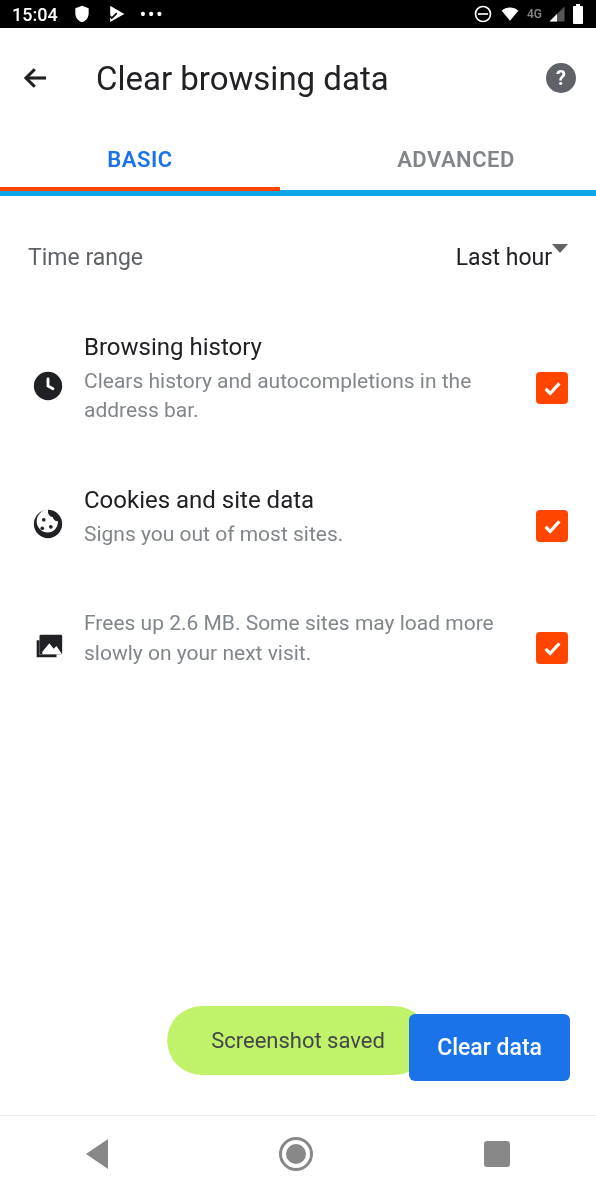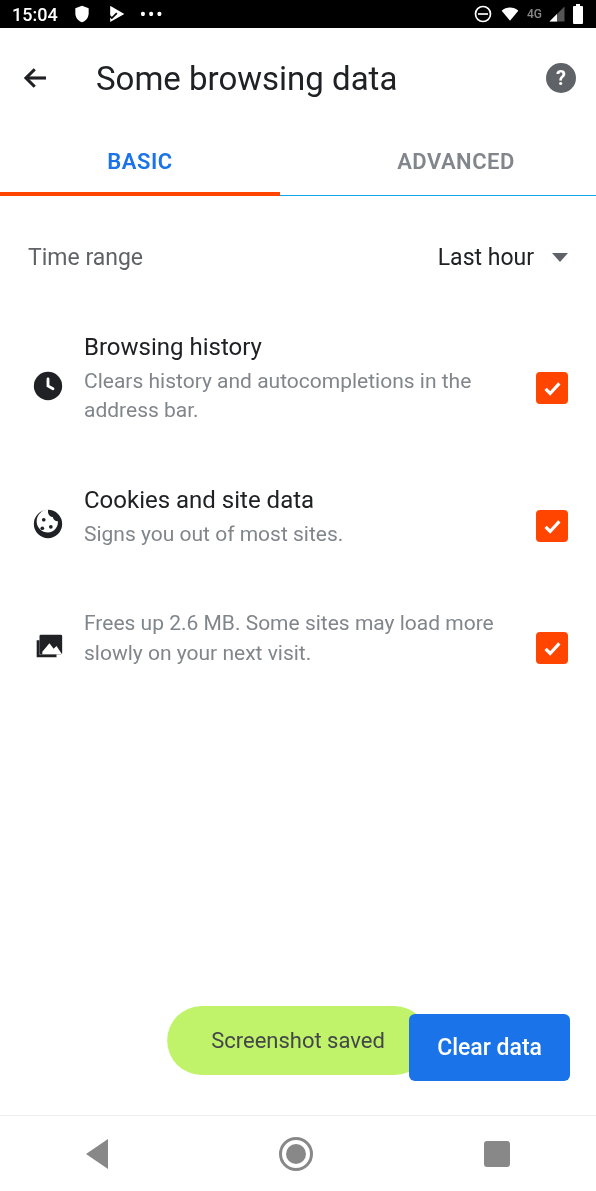--- a/index.html
+++ b/index.html
@@ -4,28 +4,28 @@
 <style>
   * { box-sizing: border-box; margin: 0; padding: 0; }
   html, body { width: 596px; height: 1191px; font-family: -apple-system, Roboto, Arial, sans-serif; background: #fff; overflow: hidden; }
   .statusbar { height: 28px; background: #000; color: #fff; display: flex; align-items: center; justify-content: space-between; padding: 0 12px; font-size: 18px; font-weight: 500; }
   .statusbar .left { display: flex; gap: 14px; align-items: center; }
   .statusbar .right { display: flex; gap: 6px; align-items: center; }
   .appbar { height: 100px; display: flex; align-items: center; padding: 0 20px; }
   .appbar .back { width: 32px; height: 32px; display: flex; align-items: center; justify-content: center; margin-right: 44px; }
   .appbar .title { font-size: 33px; color: #202124; flex: 1; }
   .appbar .help { width: 30px; height: 30px; border-radius: 50%; background: #5f6368; color: #fff; display: flex; align-items: center; justify-content: center; font-size: 20px; font-weight: bold; }
-  .tabs { display: flex; height: 68px; border-bottom: 1px solid #0ea5e9; gap: 36px; }
+  .tabs { display: flex; height: 68px; border-bottom: 6px solid #0ea5e9; gap: 36px; }
   .tab { flex: 1; display: flex; align-items: center; justify-content: center; font-size: 22px; font-weight: 600; letter-spacing: 0.5px; color: #80868b; position: relative; }
   .tab.active { color: #1a73e8; }
   .tab.active::after { content: ""; position: absolute; left: 0; right: 0; bottom: -1px; height: 4px; background: #ff4500; }
   .content { padding: 0 28px; }
   .timerange { display: flex; align-items: center; justify-content: space-between; padding: 48px 0 32px 0; }
   .timerange .label { font-size: 23px; color: #5f6368; }
-  .timerange .value-wrap { display: flex; align-items: center; gap: 18px; }
+  .timerange .value-wrap { display: flex; }
   .timerange .value { font-size: 23px; color: #202124; }
   .dropdown-caret { width: 0; height: 0; border-left: 8px solid transparent; border-right: 8px solid transparent; border-top: 9px solid #5f6368; }
   .option { display: flex; align-items: center; gap: 16px; padding: 30px 0; }
   .option .icon { width: 40px; display: flex; align-items: center; justify-content: center; padding-top: 14px; }
   .option .text { flex: 1; }
   .option .opt-title { font-size: 24px; color: #202124; margin-bottom: 6px; }
   .option .opt-desc { font-size: 21px; color: #80868b; line-height: 1.4; }
   .option .check { width: 32px; height: 32px; border-radius: 4px; background: #ff4500; display: flex; align-items: center; justify-content: center; margin-top: 18px; }
   .fab { position: absolute; right: 26px; bottom: 110px; background: #1a73e8; color: #fff; font-size: 23px; font-weight: 500; padding: 20px 28px; border-radius: 6px; }
   .toast { position: absolute; left: 50%; transform: translateX(-50%); bottom: 116px; background: #bef264; color: #3c4043; font-size: 22px; padding: 22px 44px; border-radius: 40px; opacity: 0.96; }
@@ -83,21 +83,21 @@
   </div>
 </div>
 
 <div class="appbar">
   <div class="back">
     <svg width="30" height="30" viewBox="0 0 24 24" fill="none" stroke="#202124" stroke-width="2.5">
         <line x1="20" y1="12" x2="4" y2="12"></line>
         <polyline points="11 5 4 12 11 19"></polyline>
       </svg>
   </div>
-  <div class="title">Some browsing data</div>
+  <div class="title">Clear browsing data</div>
   <div class="help">?</div>
 </div>
 
 <div class="tabs">
   <div class="tab active">BASIC</div>
   <div class="tab">ADVANCED</div>
 </div>
 
 <div class="content">
 

